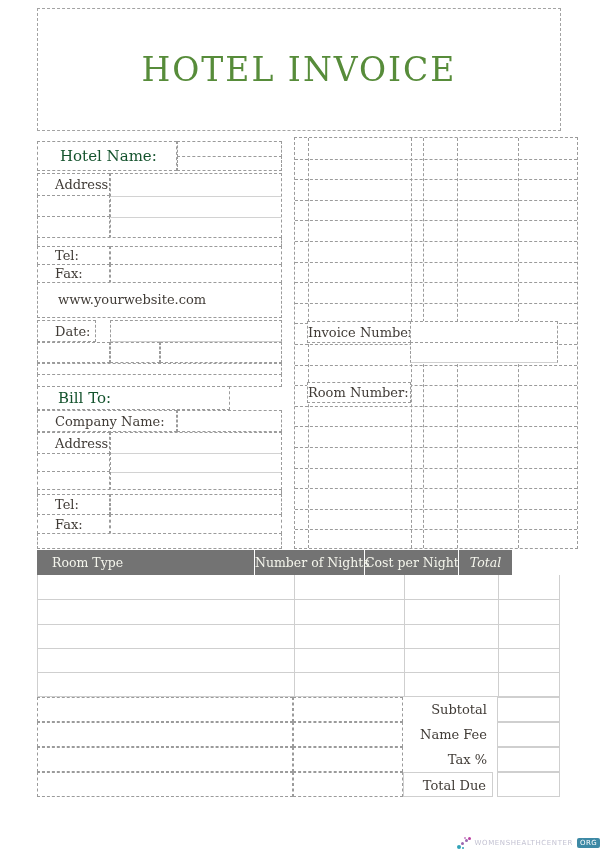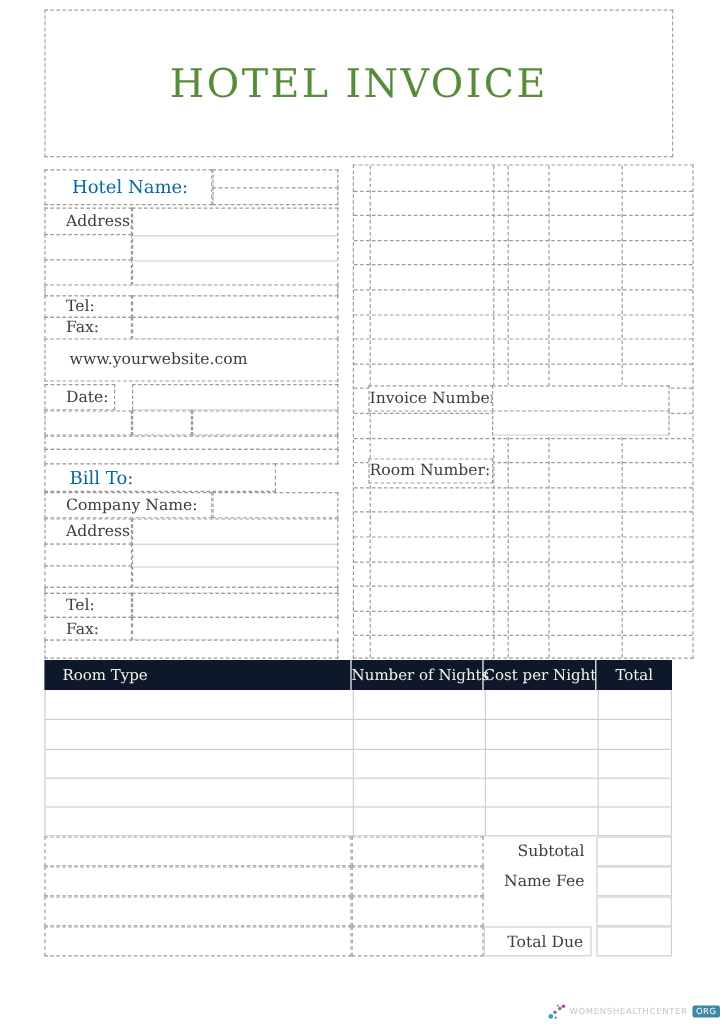--- a/index.html
+++ b/index.html
@@ -1,34 +1,34 @@
 <!DOCTYPE html>
 <html><head>
 <meta charset="utf-8">
 <style>
   html,body{margin:0;padding:0;background:#fff;}
   .page{position:relative;width:607px;height:858px;background:#fff;overflow:hidden;
         font-family:"DejaVu Serif",serif;color:#403b36;}
   .dcell{position:absolute;box-sizing:border-box;border:1px dashed #9b9b9b;background:#fff;}
   .lbl{font-size:13px;color:#403b36;white-space:nowrap;}
-  .glabel{font-size:15px;color:#0369a1;}
+  .glabel{font-size:15px;color:#14532d;}
   .rt{text-align:right;}
   
   .title-box{position:absolute;left:37px;top:8px;width:524px;height:123px;
              border:1px dashed #a3a3a3;display:flex;align-items:center;justify-content:center;box-sizing:border-box;}
   .title-box h1{margin:0;font-size:33px;font-weight:normal;letter-spacing:2px;color:#578c3a;
                 font-family:"DejaVu Serif",serif;}
   
   .rgrid{position:absolute;left:294px;top:137px;width:284px;height:412px;
          border:1px dashed #9b9b9b;box-sizing:border-box;}
   .rgrid .vd{position:absolute;top:0;bottom:0;width:0;border-left:1px dashed #9b9b9b;}
   .rgrid .hd{position:absolute;left:0;right:0;height:0;border-top:1px dashed #9b9b9b;}
   .inline-solid{position:absolute;left:0;right:0;height:0;border-top:1px solid #d2d2d2;}
   
-  .tbl-head{position:absolute;left:37px;top:550px;width:523px;height:25px;background:#0f172a;
+  .tbl-head{position:absolute;left:37px;top:550px;width:475px;height:25px;background:#737373;
             display:flex;box-sizing:border-box;justify-content:center;}
   .tbl-head .hc{height:25px;line-height:25px;color:#f4f5ec;font-size:12.5px;box-sizing:border-box;
                 border-right:1px solid #fff;text-align:center;white-space:nowrap;}
   .tbl-head .hc:last-child{border-right:none;}
   .tbl-body{position:absolute;left:37px;top:575px;width:523px;height:122px;
             border-left:1px solid #cfcfcf;border-right:1px solid #cfcfcf;box-sizing:border-box;}
   .tbl-body .br{position:absolute;left:0;right:0;height:0;border-top:1px solid #cfcfcf;}
   .tbl-body .bv{position:absolute;top:0;bottom:0;width:0;border-left:1px solid #cfcfcf;}
   .totcell{position:absolute;box-sizing:border-box;border:1px solid #cfcfcf;background:#fff;}
   .totlbl{position:absolute;box-sizing:border-box;font-size:13px;color:#403b36;
@@ -129,21 +129,21 @@
   <div class="dcell lbl" style="left:37px;top:494px;width:73px;height:21px;line-height:20px;padding-left:17px;">Tel:</div>
   <div class="dcell" style="left:110px;top:494px;width:172px;height:21px;"></div>
   <div class="dcell lbl" style="left:37px;top:514px;width:73px;height:20px;line-height:19px;padding-left:17px;">Fax:</div>
   <div class="dcell" style="left:110px;top:514px;width:172px;height:20px;"></div>
   <div class="dcell" style="left:37px;top:533px;width:245px;height:16px;"></div>
 
   <div class="tbl-head">
     <div class="hc" style="width:256px;text-align:left;padding-left:15px;">Room Type</div>
     <div class="hc" style="width:110px;">Number of Nights</div>
     <div class="hc" style="width:94px;">Cost per Night</div>
-    <div class="hc" style="width:63px;">Total</div>
+    <div class="hc" style="width:63px;font-style:italic;">Total</div>
   </div>
 
   <div class="tbl-body">
     <div class="br" style="top:24px"></div>
     <div class="br" style="top:49px"></div>
     <div class="br" style="top:73px"></div>
     <div class="br" style="top:97px"></div>
     <div class="br" style="top:121px"></div>
     <div class="bv" style="left:256px"></div>
     <div class="bv" style="left:366px"></div>
@@ -155,20 +155,21 @@
   <div class="totlbl" style="left:403px;top:697px;width:90px;height:25px;line-height:25px;">Subtotal</div>
   <div class="totcell" style="left:497px;top:697px;width:63px;height:25px;"></div>
 
   <div class="dcell" style="left:37px;top:722px;width:256px;height:25px;"></div>
   <div class="dcell" style="left:293px;top:722px;width:110px;height:25px;"></div>
   <div class="totlbl" style="left:403px;top:722px;width:90px;height:25px;line-height:25px;">Name Fee</div>
   <div class="totcell" style="left:497px;top:722px;width:63px;height:25px;"></div>
 
   <div class="dcell" style="left:37px;top:747px;width:256px;height:25px;"></div>
   <div class="dcell" style="left:293px;top:747px;width:110px;height:25px;"></div>
+  <div class="totlbl" style="left:403px;top:747px;width:90px;height:25px;line-height:25px;">Tax %</div>
   <div class="totcell" style="left:497px;top:747px;width:63px;height:25px;"></div>
 
   <div class="dcell" style="left:37px;top:772px;width:256px;height:25px;"></div>
   <div class="dcell" style="left:293px;top:772px;width:110px;height:25px;"></div>
   <div class="totlbl" style="left:403px;top:772px;width:90px;height:25px;line-height:25px;border:1px solid #cfcfcf;">Total Due</div>
   <div class="totcell" style="left:497px;top:772px;width:63px;height:25px;"></div>
 
   <div class="brand">
     <span class="dots">
       <i style="left:1px;top:8px;width:4px;height:4px;background:#31a3b8;"></i>

